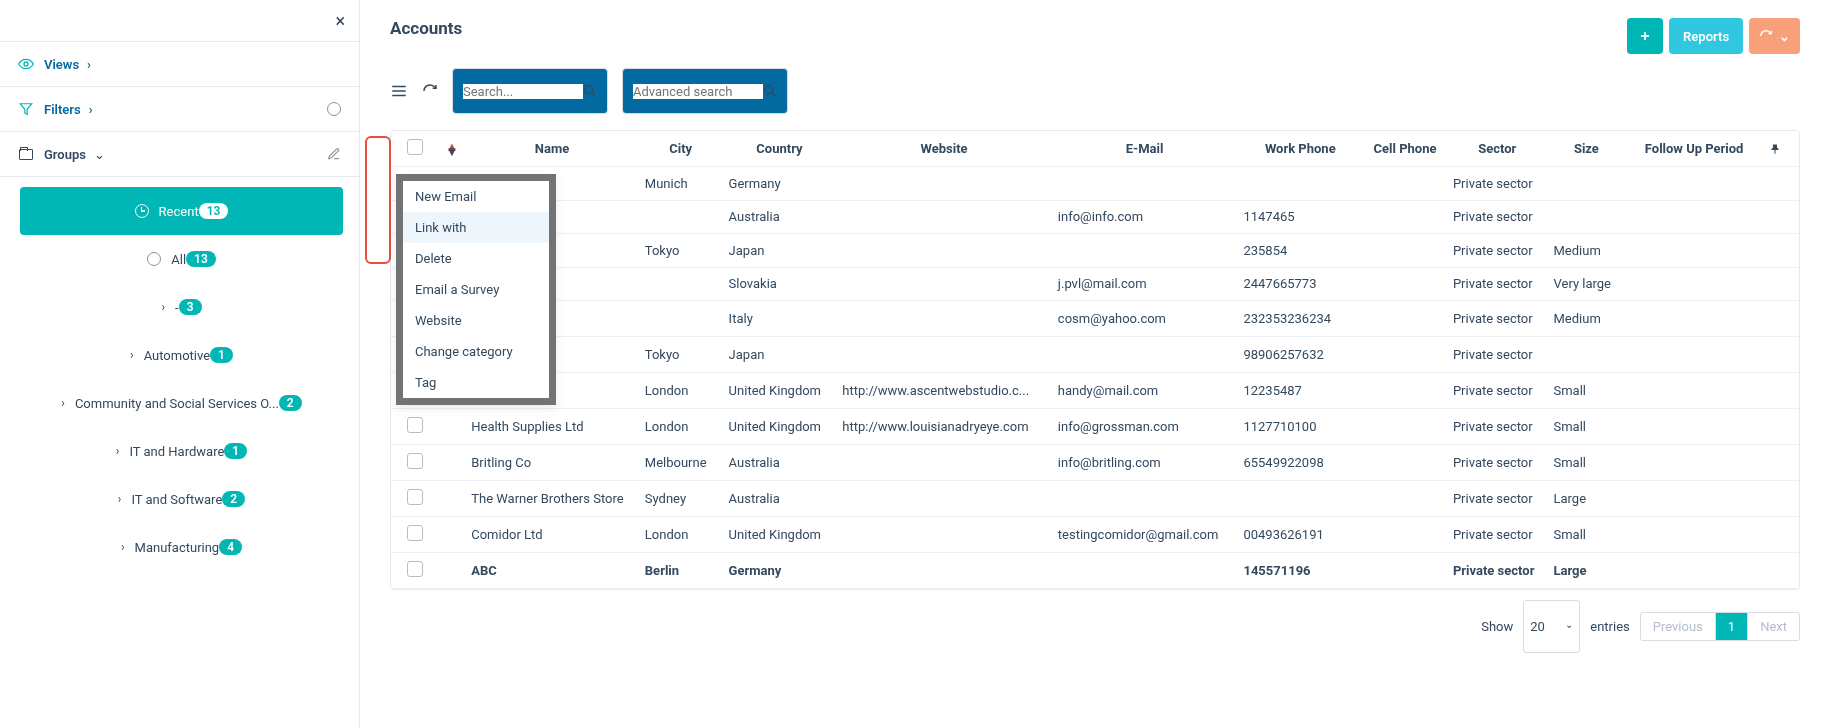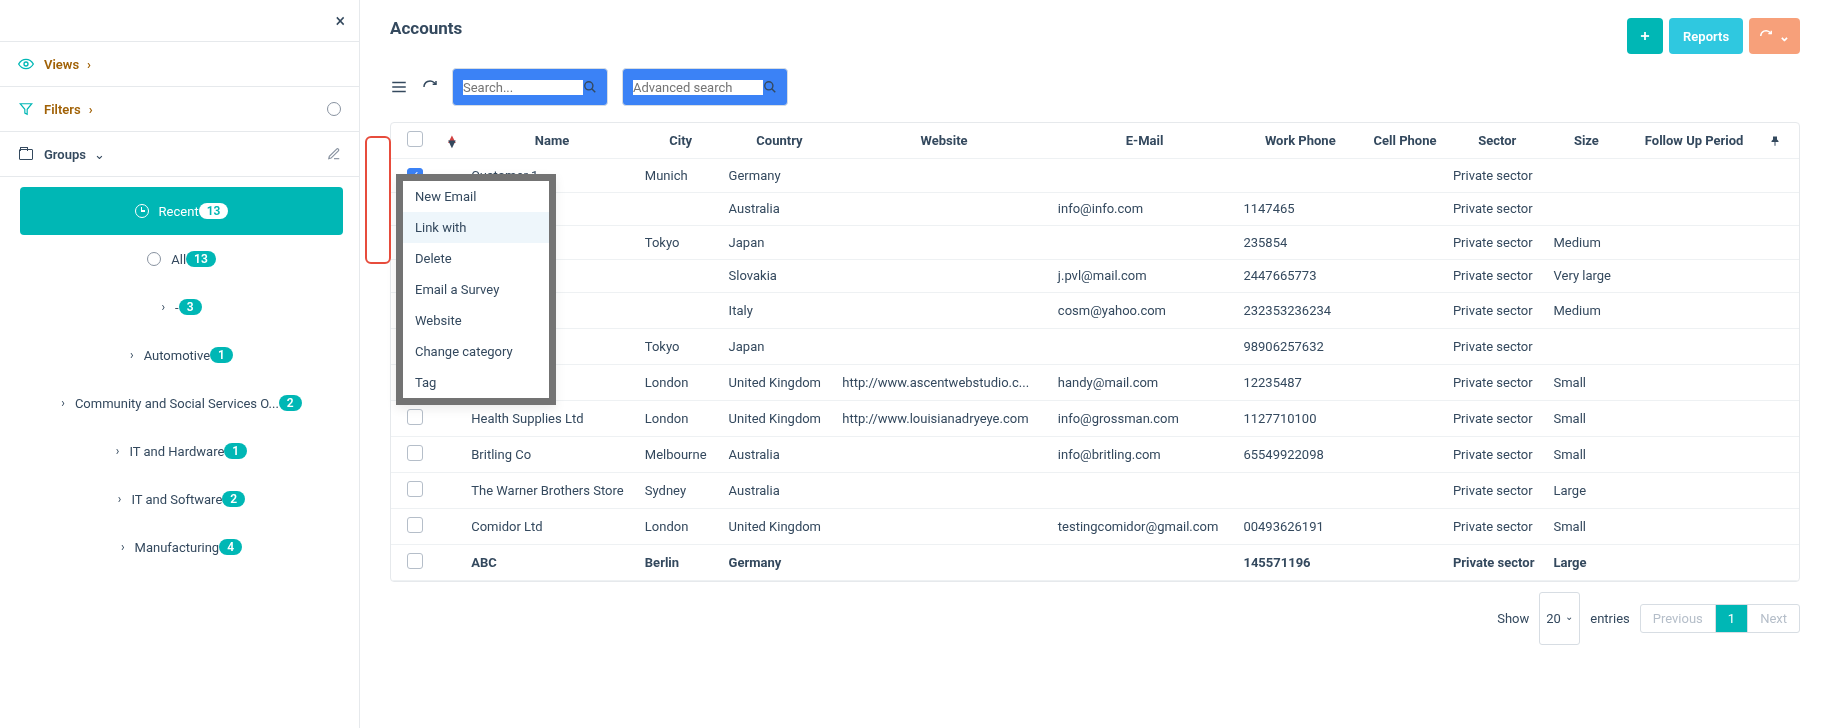--- a/index.html
+++ b/index.html
@@ -2,21 +2,21 @@
 <html><head>
 <meta charset="utf-8">
 <style>
 *{box-sizing:border-box;margin:0;padding:0;font-family:-apple-system,BlinkMacSystemFont,"Segoe UI",Roboto,Arial,sans-serif;font-size:13px;color:#34495e}
 body{background:#fff;display:flex;height:728px;width:1830px;overflow:hidden}
 .sidebar{width:360px;border-right:1px solid #e6e9ec;display:flex;flex-direction:column}
 .close-bar{height:42px;display:flex;align-items:center;justify-content:flex-end;padding:0 14px;border-bottom:1px solid #e6e9ec}
 .close-bar span{font-size:18px;color:#34495e;cursor:pointer}
 .sb-section{display:flex;align-items:center;padding:14px 18px;border-bottom:1px solid #e6e9ec}
 .sb-section.filters{justify-content:space-between}
-.teal{color:#a16207;font-weight:600}
+.teal{color:#0369a1;font-weight:600}
 .icon{display:inline-flex;align-items:center;justify-content:center;width:16px;height:16px}
 .sb-label{margin-left:10px;font-weight:600}
 .sb-right{margin-left:8px}
 .radio-empty{width:14px;height:14px;border:1.6px solid #8892a0;border-radius:50%}
 .groups-header{display:flex;align-items:center;padding:14px 18px;border-bottom:1px solid #e6e9ec;justify-content:space-between}
 .groups-header-left{display:flex;align-items:center}
 .group-list{padding:10px 16px 0 20px}
 .group-item{display:flex;align-items:center;justify-content:center;padding:0 12px;height:48px;border-radius:4px;cursor:pointer}
 .group-item.active{background:#00b7b5}
 .group-item.active *{color:#fff}
@@ -27,41 +27,41 @@
 .main{flex:1;padding:18px 30px 10px 30px;position:relative;display:flex;flex-direction:column}
 .header-row{display:flex;justify-content:space-between;align-items:flex-start}
 .page-title{font-size:17px;font-weight:700;color:#34495e}
 .action-btns{display:flex;gap:6px}
 .btn{display:flex;align-items:center;justify-content:center;height:36px;border-radius:4px;padding:0 14px;font-weight:600;cursor:pointer;border:none}
 .btn-add{background:#00b7b5;color:#fff;width:36px;padding:0}
 .btn-reports{background:#2fc8e0;color:#fff}
 .btn-reload{background:#f7a07a;color:#fff;display:flex;gap:6px;align-items:center;padding:0 10px}
 .toolbar{display:flex;align-items:center;gap:14px;margin-top:14px}
 .tb-icon{font-size:18px;color:#34495e;cursor:pointer}
-.search-box{position:relative;border:1px solid #d7dde3;border-radius:4px;height:38px;display:flex;align-items:center;padding:0 10px;background:#3b82f6}
+.search-box{position:relative;border:1px solid #d7dde3;border-radius:4px;height:46px;display:flex;align-items:center;padding:0 10px;background:#0369a1}
 .search-box input{border:none;outline:none;width:120px;font-size:13px;color:#6b7785}
 .search-box.adv input{width:130px}
 .search-box .sicon{color:#34495e;font-size:14px}
 .table-wrap{border:1px solid #e6e9ec;border-radius:4px;margin-top:16px;overflow:hidden}
 table{border-collapse:collapse;width:100%;table-layout:fixed}
 th,td{border-bottom:1px solid #eef1f3;padding:8px 6px;text-align:left;white-space:nowrap;overflow:hidden;text-overflow:ellipsis;font-size:13px}
 th{font-weight:700;text-align:center;color:#34495e}
 .chk{width:16px;height:16px;border:1.5px solid #b5bec9;border-radius:3px;display:inline-flex;align-items:center;justify-content:center;background:#fff}
 .chk.checked{background:#3b82f6;border-color:#3b82f6;color:#fff;font-size:11px}
 .col-chk{width:40px;text-align:center}
 .col-arrow{width:22px}
 .sort-ind{display:flex;flex-direction:column;line-height:5px;font-size:8px;color:#7a8594}
 .bold-row td{font-weight:700}
 .red-box{position:absolute;border:2px solid #e74c3c;border-radius:6px;pointer-events:none}
 .ctx-menu{position:absolute;background:#fff;border:7px solid #737373;box-shadow:0 4px 10px rgba(0,0,0,.08);width:160px;z-index:5}
 .ctx-item{padding:8px 12px;cursor:pointer}
 .ctx-item.hover{background:#eef6fb}
 .footer{display:flex;justify-content:flex-end;align-items:center;gap:10px;margin-top:10px}
 .footer .show{color:#34495e}
-.page-sz{border:1px solid #d7dde3;border-radius:3px;padding:18px 6px;display:flex;align-items:flex-start;gap:4px}
+.page-sz{border:1px solid #d7dde3;border-radius:3px;padding:18px 6px;display:flex;align-items:flex-start;gap:20px}
 .pager{display:flex;border:1px solid #d7dde3;border-radius:3px;overflow:hidden}
 .pager div{padding:6px 12px;border-left:1px solid #d7dde3;cursor:pointer}
 .pager div:first-child{border-left:none}
 .pager .active{background:#00b7b5;color:#fff}
 .pager .disabled{color:#b5bec9}
 .pin-col{width:30px;text-align:center}
 .folder-ic{width:14px;height:11px;border:1.5px solid #34495e;border-radius:1px;position:relative;display:inline-block}
 .folder-ic:before{content:"";position:absolute;top:-3px;left:0;width:6px;height:3px;border:1.5px solid #34495e;border-bottom:none;border-radius:1px 1px 0 0}
 .clock-ic{width:14px;height:14px;border:1.8px solid #fff;border-radius:50%;position:relative;display:inline-block}
 .clock-ic:before{content:"";position:absolute;top:2px;left:5px;width:1.5px;height:4px;background:#fff}

